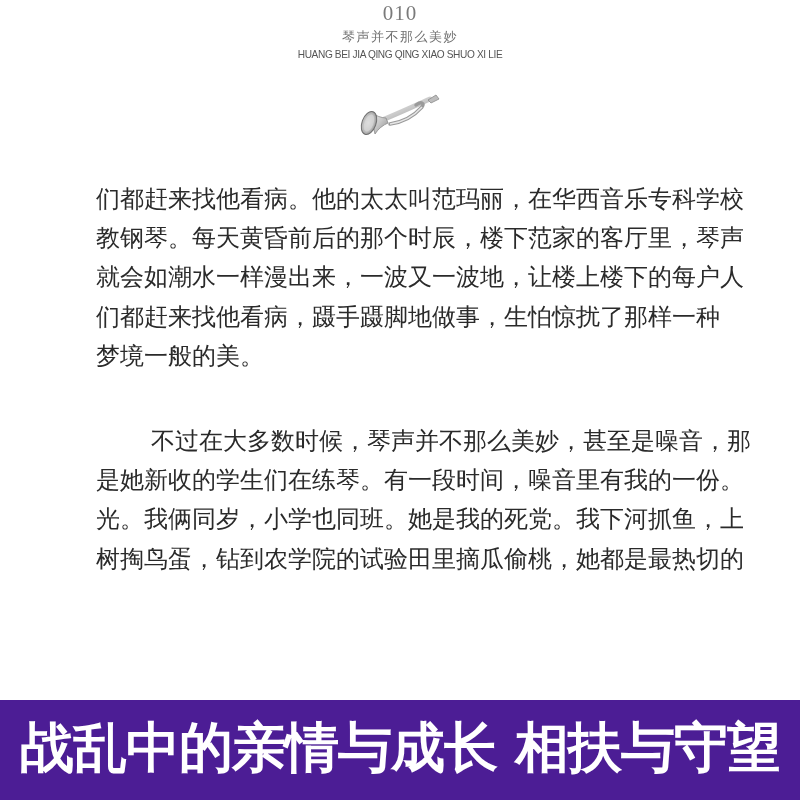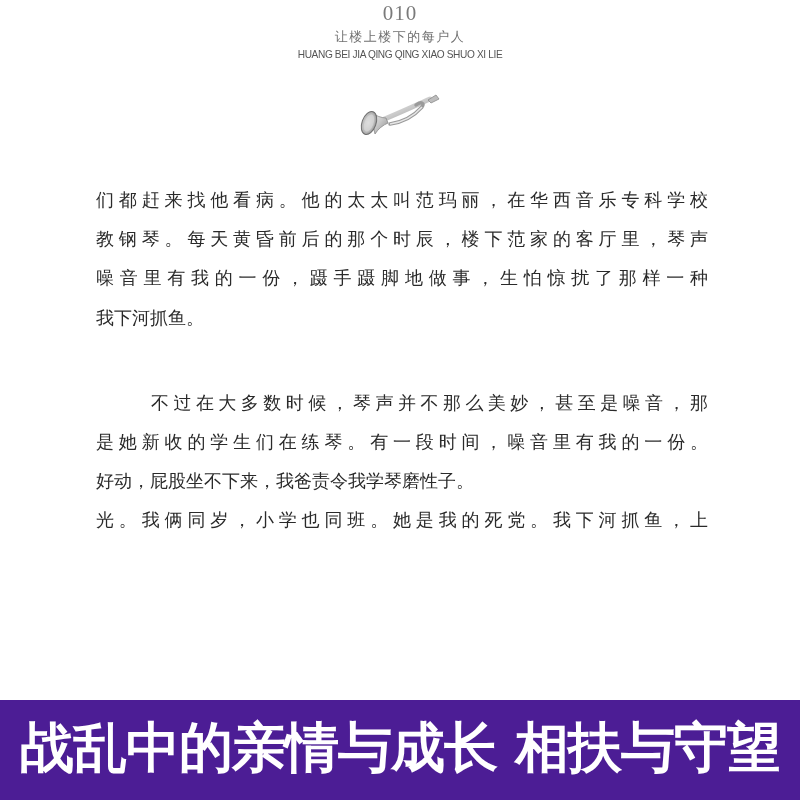--- a/index.html
+++ b/index.html
@@ -59,21 +59,21 @@
       width: 96px;
       height: 50px;
     }
     .body-text {
       position: absolute;
       left: 96px;
       top: 180px;
       width: 612px;
       color: #2a2a2a;
       font-family: "DejaVu Serif", "Liberation Serif", serif;
-      font-size: 18px;
+      font-size: 24px;
       line-height: 39.2px;
     }
     .body-text .line {
       display: block;
       white-space: nowrap;
       height: 39.2px;
       text-align: justify;
       text-align-last: justify;
     }
     .body-text .line.short {
@@ -106,21 +106,21 @@
       letter-spacing: -1px;
       white-space: nowrap;
     }
   </style>
 </head>
 <body>
 
 <div>
 
   <div class="page-number">010</div>
-  <div class="series-title">让楼上楼下的每户人</div>
+  <div class="series-title">琴声并不那么美妙</div>
   <div class="series-pinyin">HUANG BEI JIA QING QING XIAO SHUO XI LIE</div>
 
   <div class="bugle">
     <svg width="96" height="50" viewBox="0 0 96 50" xmlns="http://www.w3.org/2000/svg">
       <defs>
         <linearGradient id="metal" x1="0" y1="0" x2="1" y2="1">
           <stop offset="0" stop-color="#f2f2f2"></stop>
           <stop offset="0.5" stop-color="#c9c9c9"></stop>
           <stop offset="1" stop-color="#8d8d8d"></stop>
         </linearGradient>
@@ -139,25 +139,26 @@
 
       <path d="M18 22 C24 26, 30 28, 34 28 L36 33 C31 35, 26 39, 23 44 Z" fill="url(#metal)" stroke="#8a8a8a" stroke-width="0.8"></path>
       <ellipse cx="17" cy="33" rx="7" ry="12" transform="rotate(20 17 33)" fill="url(#bell)" stroke="#6f6f6f" stroke-width="1"></ellipse>
       <ellipse cx="17" cy="33" rx="4.5" ry="9" transform="rotate(20 17 33)" fill="#d9d9d9" opacity="0.7"></ellipse>
     </svg>
   </div>
 
   <div class="body-text">
     <span class="line">们都赶来找他看病。他的太太叫范玛丽，在华西音乐专科学校</span>
     <span class="line">教钢琴。每天黄昏前后的那个时辰，楼下范家的客厅里，琴声</span>
-    <span class="line">噪音里有我的一份，蹑手蹑脚地做事，生怕惊扰了那样一种</span>
-    <span class="line short">我下河抓鱼。</span>
+    <span class="line">就会如潮水一样漫出来，一波又一波地，让楼上楼下的每户人</span>
+    <span class="line">们都赶来找他看病，蹑手蹑脚地做事，生怕惊扰了那样一种</span>
+    <span class="line short">梦境一般的美。</span>
     <span class="line indent">不过在大多数时候，琴声并不那么美妙，甚至是噪音，那</span>
     <span class="line">是她新收的学生们在练琴。有一段时间，噪音里有我的一份。</span>
-    <span class="line short">好动，屁股坐不下来，我爸责令我学琴磨性子。</span>
     <span class="line">光。我俩同岁，小学也同班。她是我的死党。我下河抓鱼，上</span>
+    <span class="line">树掏鸟蛋，钻到农学院的试验田里摘瓜偷桃，她都是最热切的</span>
   </div>
 
   <div class="banner">
     <div class="banner-text">战乱中的亲情与成长 相扶与守望</div>
   </div>
 
 </div>
 
 </body></html>

